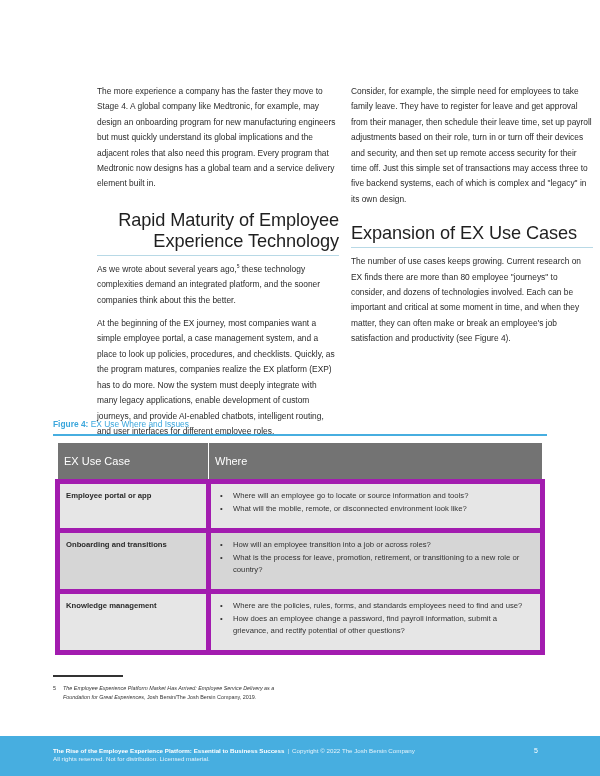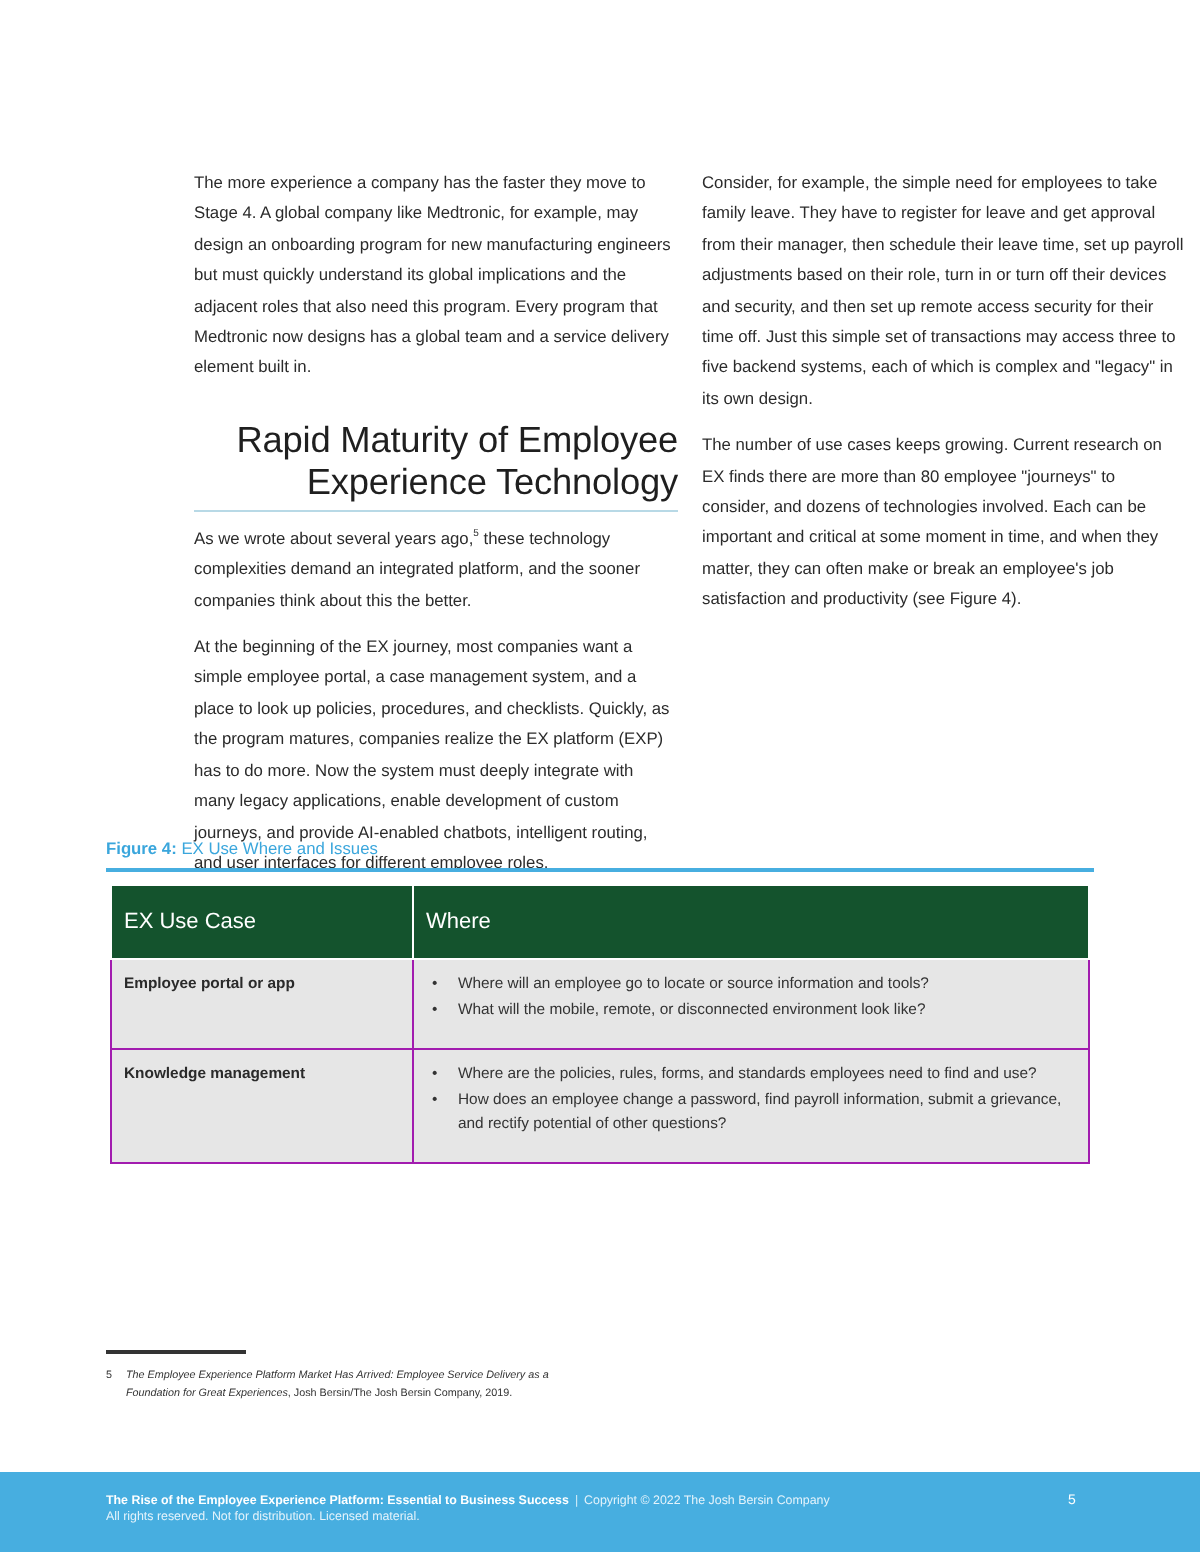--- a/index.html
+++ b/index.html
@@ -26,24 +26,24 @@
   }
   .fig-caption b { font-weight: bold; }
   .fig-rule {
     position: absolute; left: 53px; top: 434px; width: 494px; height: 1.5px; background: #47aee0;
   }
   table {
     position: absolute; left: 55px; top: 442px; width: 490px;
     border-collapse: collapse; table-layout: fixed; font-size: 7.7px; line-height: 12px;
   }
   th {
-    background: #14532d; color: #ffffff; font-weight: normal; text-align: left;
+    background: #737373; color: #ffffff; font-weight: normal; text-align: left;
     font-size: 11px; height: 36px; padding: 0 0 0 6px; border: 1px solid #ffffff;
   }
-  td { vertical-align: top; border: 1px solid #a21caf; padding: 6px 6px 12px 6px; color: #333; }
+  td { vertical-align: top; border: 5px solid #a21caf; padding: 6px 6px 12px 6px; color: #333; }
   td.case { font-weight: bold; color: #2a2a2a; width: 144px; }
   tr.r-light td { background: #e6e6e6; }
   tr.r-dark td { background: #d6d6d6; }
   td ul { margin: 0; padding: 0 0 0 16px; list-style: none; }
   td li { position: relative; margin-bottom: 1px; }
   td li::before { content: "\2022"; position: absolute; left: -13px; }
   .fn-rule { position: absolute; left: 53px; top: 675px; width: 70px; height: 2px; background: #333; }
   .footnote {
     position: absolute; left: 53px; top: 684px; width: 240px; font-size: 5.4px; line-height: 8.5px; color: #333;
   }
@@ -65,40 +65,50 @@
 
 <div id="col-left" class="col">
   <p>The more experience a company has the faster they move to Stage 4. A global company like Medtronic, for example, may design an onboarding program for new manufacturing engineers but must quickly understand its global implications and the adjacent roles that also need this program. Every program that Medtronic now designs has a global team and a service delivery element built in.</p>
   <h2 id="h-rapid">Rapid Maturity of Employee Experience Technology</h2>
   <p><span>As we wrote about several years ago,</span><sup>5</sup><span> these technology complexities demand an integrated platform, and the sooner companies think about this the better.</span></p>
   <p>At the beginning of the EX journey, most companies want a simple employee portal, a case management system, and a place to look up policies, procedures, and checklists. Quickly, as the program matures, companies realize the EX platform (EXP) has to do more. Now the system must deeply integrate with many legacy applications, enable development of custom journeys, and provide AI-enabled chatbots, intelligent routing, and user interfaces for different employee roles.</p>
 </div>
 
 <div id="col-right" class="col">
   <p>Consider, for example, the simple need for employees to take family leave. They have to register for leave and get approval from their manager, then schedule their leave time, set up payroll adjustments based on their role, turn in or turn off their devices and security, and then set up remote access security for their time off. Just this simple set of transactions may access three to five backend systems, each of which is complex and "legacy" in its own design.</p>
+  <h2 id="h-expansion">Expansion of EX Use Cases</h2>
   <p>The number of use cases keeps growing. Current research on EX finds there are more than 80 employee "journeys" to consider, and dozens of technologies involved. Each can be important and critical at some moment in time, and when they matter, they can often make or break an employee's job satisfaction and productivity (see Figure 4).</p>
 </div>
 
 <div class="fig-caption"><b>Figure 4:</b><span> EX Use Where and Issues</span></div>
 <div class="fig-rule"></div>
 
 <table>
   <thead>
     <tr>
       <th style="width:144px">EX Use Case</th>
       <th>Where</th>
     </tr>
   </thead>
   <tbody>
     <tr class="r-light">
       <td class="case">Employee portal or app</td>
       <td>
           <ul>
         <li>Where will an employee go to locate or source information and tools?</li>
         <li>What will the mobile, remote, or disconnected environment look like?</li>
+      </ul>
+        </td>
+    </tr>
+    <tr class="r-dark">
+      <td class="case">Onboarding and transitions</td>
+      <td>
+          <ul>
+        <li>How will an employee transition into a job or across roles?</li>
+        <li>What is the process for leave, promotion, retirement, or transitioning to a new role or country?</li>
       </ul>
         </td>
     </tr>
     <tr class="r-light">
       <td class="case">Knowledge management</td>
       <td>
           <ul>
         <li>Where are the policies, rules, forms, and standards employees need to find and use?</li>
         <li>How does an employee change a password, find payroll information, submit a grievance, and rectify potential of other questions?</li>
       </ul>

